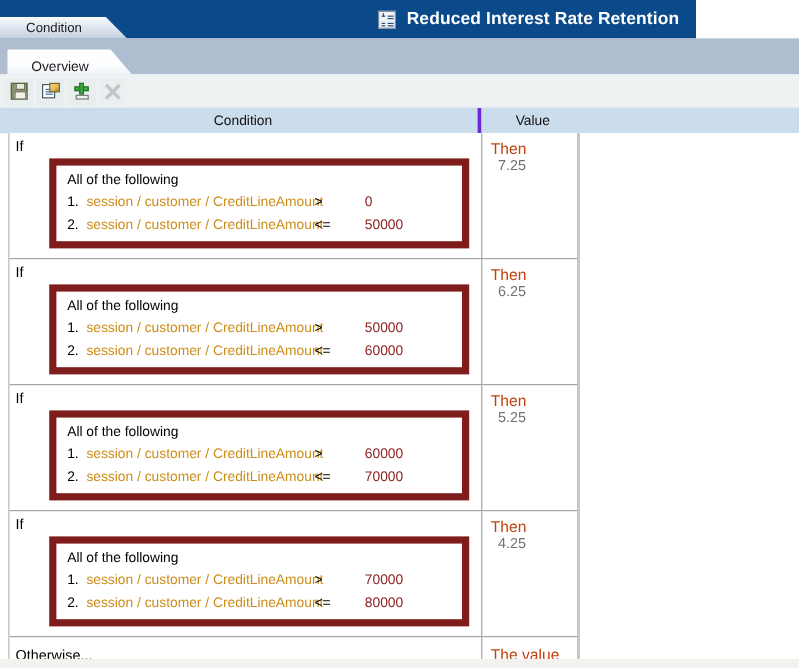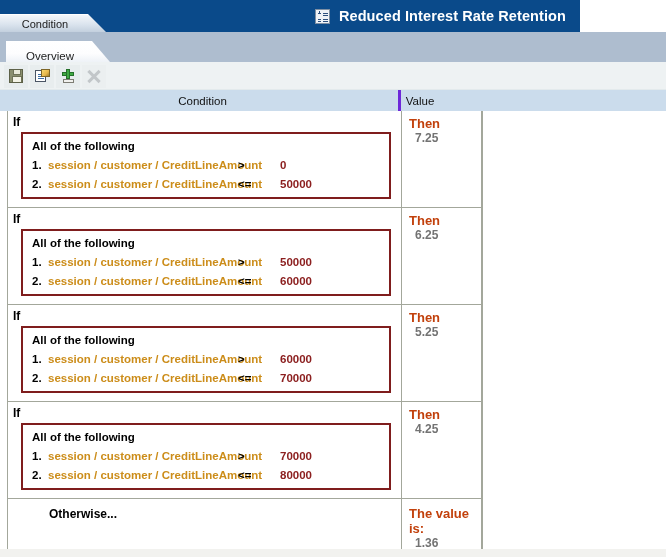--- a/index.html
+++ b/index.html
@@ -277,38 +277,37 @@
     font-size: 11.5px;
     color: #111111;
     box-sizing: border-box;
   }
   .col-header .cell.condition {
     left: 7px;
     width: 394px;
     border-right: 3px solid #6d28d9;
   }
   .col-header .cell.value {
-    left: 380px;
+    left: 404px;
     width: 80px;
   }
   .grid {
     position: absolute;
     left: 7px; top: 21px;
     width: 475px;
     border: 1px solid #a3a79b;
     border-top: none;
     box-sizing: border-box;
     background: #ffffff;
   }
   .row {
     display: flex;
     border-top: 1px solid #a3a79b;
     box-sizing: border-box;
     background: #ffffff;
-    font-weight: bold;
   }
   .row:first-child { border-top: none; }
 
   .cell-condition {
     width: 394px;
     box-sizing: border-box;
     border-right: 1px solid #a3a79b;
     padding: 4px 0 8px 5px;
   }
   .cell-value {
@@ -318,23 +317,23 @@
   }
 
   .if-label {
     font-size: 12px;
     color: #000000;
     line-height: 14px;
     margin-bottom: 3px;
   }
 
   .cond-box {
-    margin-left: 8px;
+    margin-left: 28px;
     margin-right: 10px;
-    border: 2px solid #7f1d1d;
+    border: 6px solid #7f1d1d;
     background: #ffffff;
     box-sizing: border-box;
     padding: 5px 5px 6px 5px;
   }
   .cond-title {
     font-size: 11.5px;
     color: #000000;
     margin: 1px 0 7px 4px;
   }
   .cond-line {
@@ -380,21 +379,20 @@
   }
 
   
   .row.otherwise .cell-condition {
     padding: 8px 0 8px 5px;
     min-height: 36px;
   }
   .otherwise-text {
     font-size: 12px;
     color: #000000;
-    margin-left: 36px;
   }
   .row.otherwise .cell-value {
     padding: 7px 0 8px 7px;
   }
 
   
   .right-panel {
     position: absolute;
     left: 482px; top: 21px;
     width: 184px;

